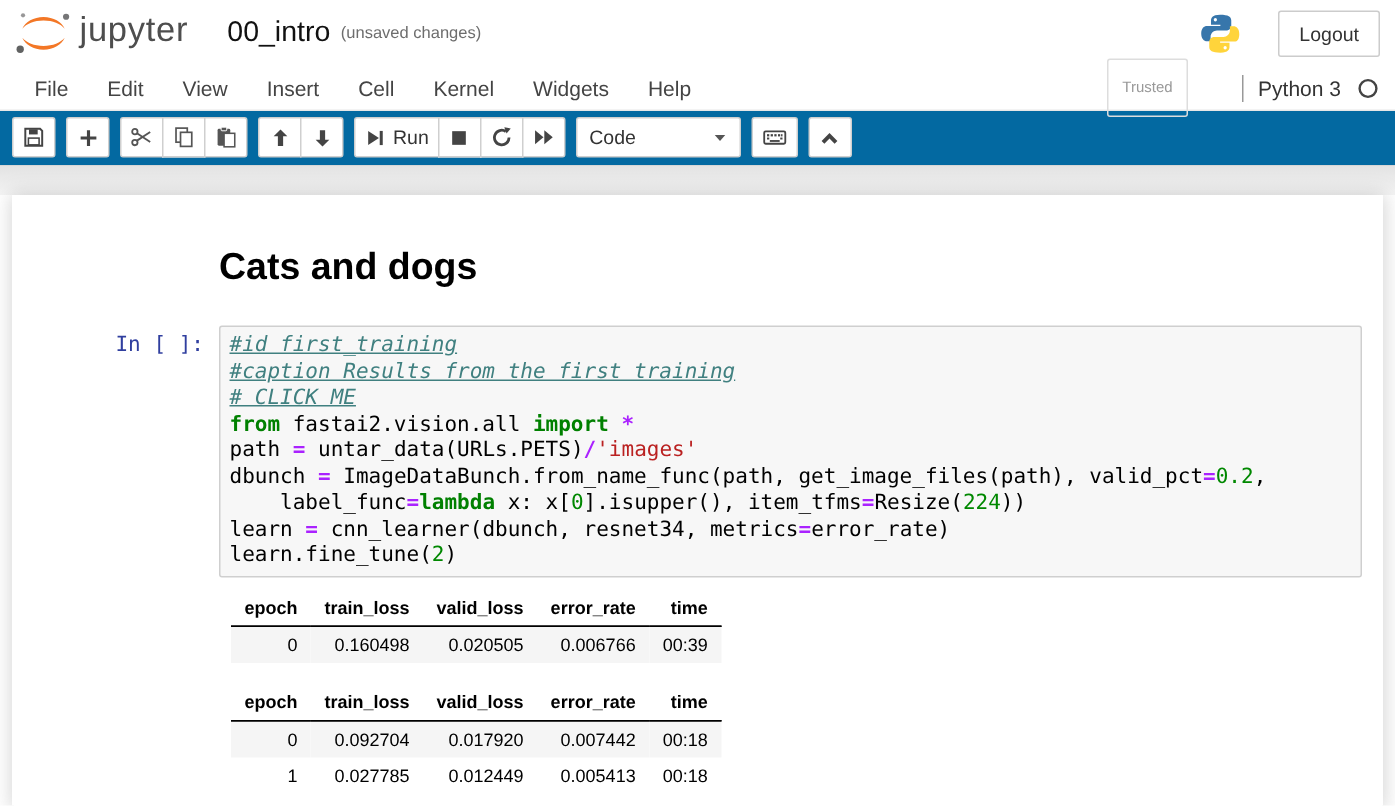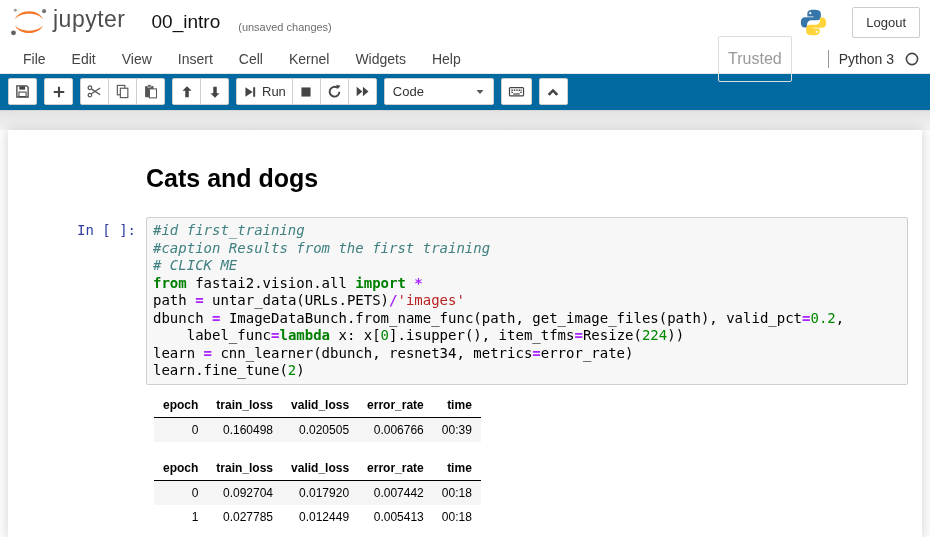--- a/index.html
+++ b/index.html
@@ -3,34 +3,34 @@
 <meta charset="utf-8">
 <style>
   * { margin:0; padding:0; box-sizing:border-box; }
   html,body { width:930px; height:537px; overflow:hidden; background:#fff;
               font-family:"Liberation Sans", sans-serif; }
 
   
   .hdr { display:flex; align-items:center; height:44px; padding:0 10px 0 8px; background:#fff; }
   .logo { display:flex; align-items:flex-start; gap:3px; cursor:pointer; }
   .logo-text { font-size:23px; color:#4e4e4e; letter-spacing:.5px; }
-  .titlebox { margin-left:26px; display:flex; align-items:flex-end; gap:18px; }
+  .titlebox { margin-left:26px; display:flex; align-items:center; gap:7px; }
   .nb-title { font-size:19px; color:#111; cursor:pointer; }
   .nb-status { font-size:11px; color:#6d6d6d; }
   .spacer { flex:1; }
   .py-logo { margin-right:24px; }
   .logout { font-size:13px; color:#333; background:#fff; border:1px solid #ccc;
             border-radius:2px; padding:7px 13px; cursor:pointer; }
 
   
   .menubar { height:30px; border-bottom:1px solid #e7e7e7; display:flex; align-items:stretch; padding:0 10px; }
   .menubar ul { list-style:none; display:flex; }
   .menubar li { font-size:14px; color:#444; padding:0 13px; display:flex; align-items:center; cursor:pointer; }
   .menu-right { margin-left:auto; display:flex; align-items:center; gap:10px; }
-  .trusted { font-size:16px; color:#999; border:1px solid #ddd; border-radius:2px; padding:13px 9px; }
+  .trusted { font-size:10px; color:#999; border:1px solid #ddd; border-radius:2px; padding:13px 9px; }
   .vdiv { width:1px; height:18px; background:#999; margin-left:26px; }
   .kernel { font-size:14px; color:#333; }
 
   
   .toolbar { display:flex; align-items:center; padding:4px 8px 5px; gap:7px; background:#0369a1; }
   .btn-group { display:flex; }
   .tbtn { height:27px; min-width:29px; background:#fff; border:1px solid #cfcfcf; border-radius:2px;
           display:inline-flex; align-items:center; justify-content:center; padding:0 6px; gap:5px;
           font-size:13px; color:#333; cursor:pointer; }
   .btn-group .tbtn { border-radius:0; }
@@ -48,21 +48,21 @@
   
   .notebook { margin:0 8px; height:409px; background:#fff; overflow:hidden;
               box-shadow:0 0 12px 1px rgba(87,87,87,.25); padding-top:30px; }
   .cell { display:flex; }
   .prompt { width:138px; flex:none; text-align:right; padding:5px 10px 0 0;
             font-family:"DejaVu Sans Mono", monospace; font-size:14px; line-height:17.5px; color:#303f9f; }
   .md h1 { font-size:25px; line-height:29px; font-weight:bold; color:#000; margin:4px 0 24px; }
   .code .input { flex:1; margin-right:14px; border:1px solid #cfcfcf; border-radius:2px;
                  background:#f7f7f7; padding:4px 6px; cursor:text; }
   pre.codearea { font-family:"DejaVu Sans Mono", monospace; font-size:14px; line-height:17.5px; color:#000; }
-  .com { color:#408080; font-style:italic; }
+  .com { color:#408080; font-style:italic;text-decoration:underline; }
   .kw  { color:#008000; font-weight:bold; }
   .op  { color:#AA22FF; font-weight:bold; }
   .str { color:#BA2121; }
   .num { color:#008800; }
 
   
   .output { margin-left:146px; padding-top:8px; }
   table.dataframe { border-collapse:collapse; font-size:12px; color:#000; margin-bottom:14px; }
   .dataframe th { font-weight:bold; border-bottom:1px solid #000; padding:5px 9px; text-align:right; line-height:14px; }
   .dataframe td { padding:5px 9px; text-align:right; line-height:14px; }

